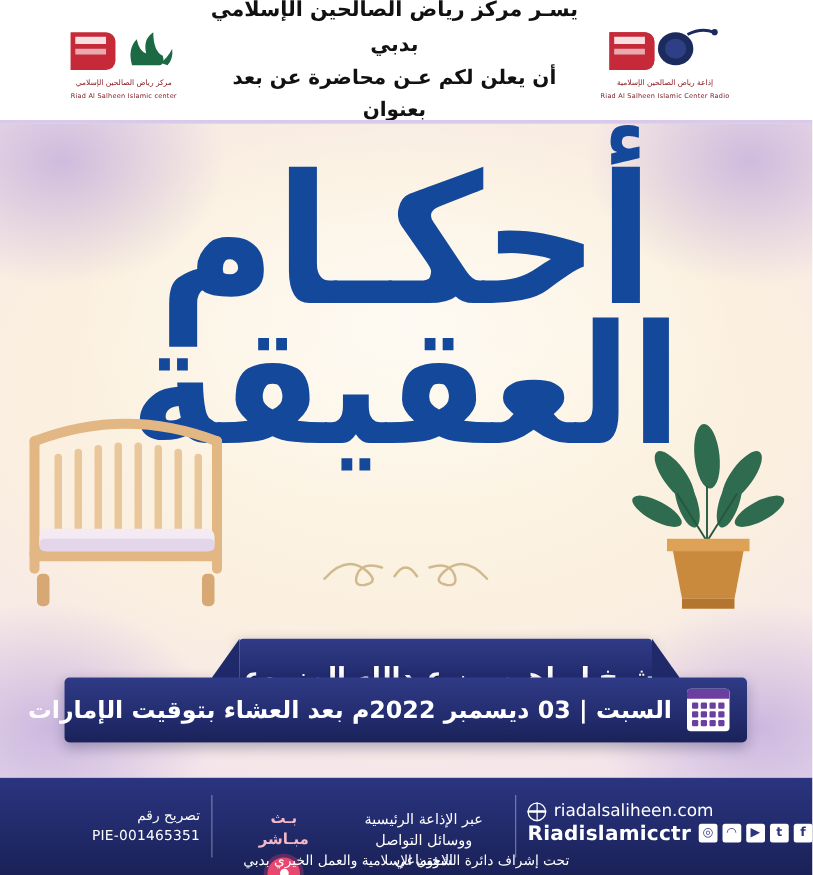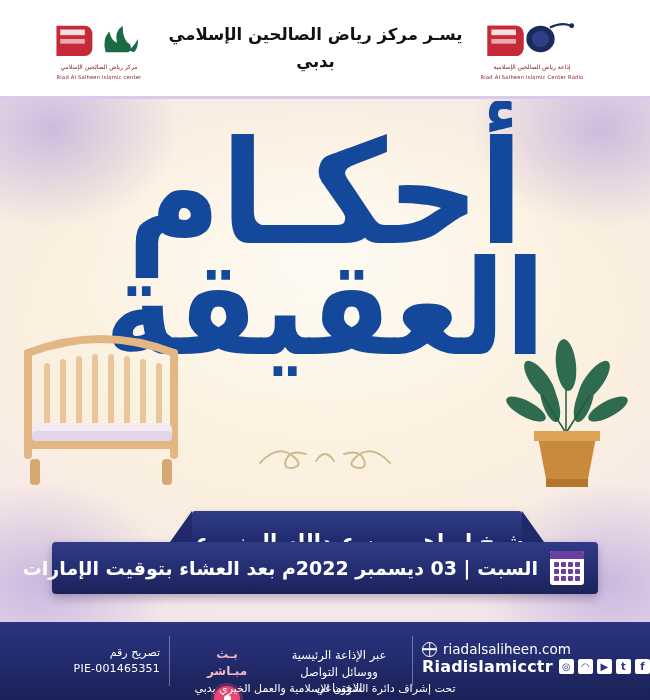--- a/index.html
+++ b/index.html
@@ -303,20 +303,21 @@
           <path d="M74 12 q12 -6 22 -2" stroke="#1b2b5e" stroke-width="2.4" fill="none"></path>
           <circle cx="97" cy="10" r="2.6" fill="#1b2b5e"></circle>
         </svg>
       </div>
       <div class="logo-caption ar">إذاعة رياض الصالحين الإسلامية</div>
       <div class="logo-caption">Riad Al Salheen Islamic Center Radio</div>
     </div>
 
     <div class="header-text">
       <div class="l1">يسـر مركز رياض الصالحين الإسلامي بدبي</div>
+      <div class="l2">أن يعلن لكم عـن محاضرة عن بعد بعنوان</div>
     </div>
 
     <div class="logo-block">
       <div class="logo-mark">
         <svg viewBox="0 0 110 46" width="104" height="46" aria-hidden="true">
           <path d="M10 10 h30 a8 8 0 0 1 8 8 v16 a8 8 0 0 1 -8 8 h-30 z" fill="#c62a38"></path>
           <path d="M14 14 h26 v6 h-26 z" fill="#ffffff" opacity=".85"></path>
           <path d="M14 24 h26 v5 h-26 z" fill="#ffffff" opacity=".6"></path>
           <path d="M62 38 q-4 -14 4 -22 q2 10 8 12 q-3 -12 6 -18 q0 16 8 20 q2 6 -2 8 z" fill="#1b6a44"></path>
           <path d="M86 36 q6 -4 10 -12 q1 9 -4 14 z" fill="#1b6a44"></path>

